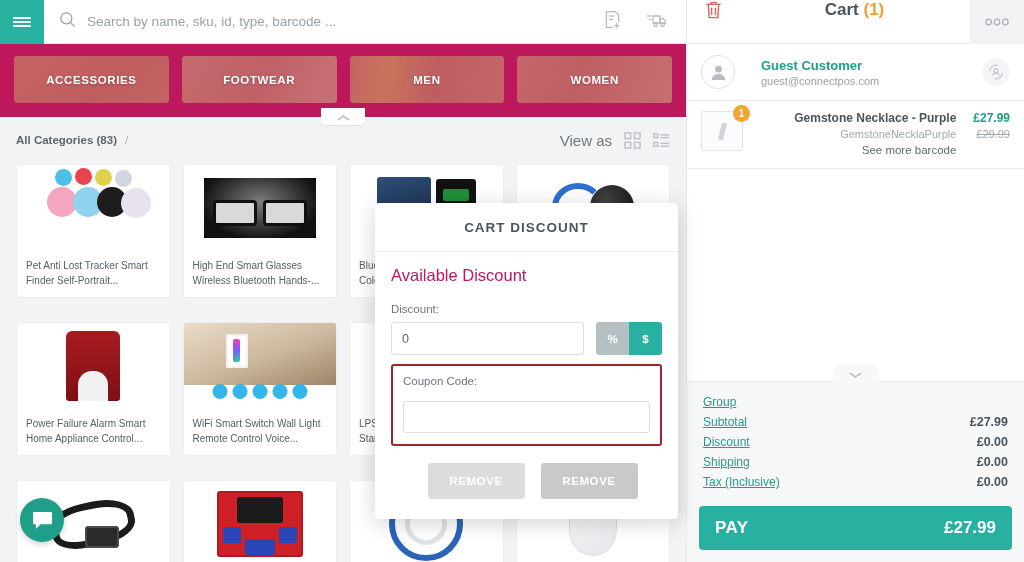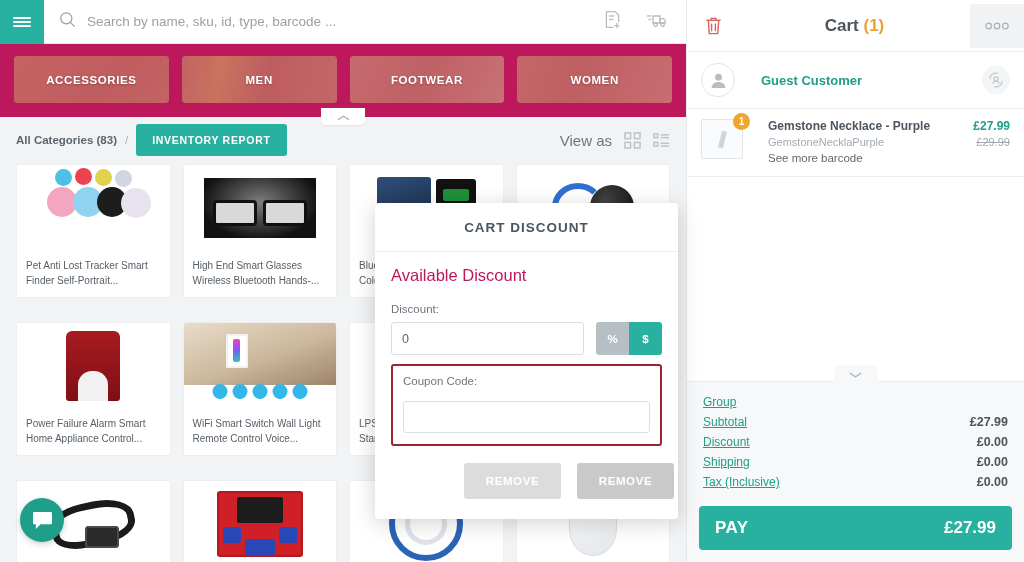--- a/index.html
+++ b/index.html
@@ -134,31 +134,31 @@
   .toggle { display: flex; border-radius: 3px; overflow: hidden; height: 33px; }
   .tg { width: 33px; display: flex; align-items: center; justify-content: center;
         font-size: 11.5px; font-weight: bold; color: #fff; cursor: pointer; }
   .tg.off { background: #b6bfc4; }
   .tg.on { background: #28b0a0; }
   .coupon-box { border: 2px solid #9c2430; border-radius: 3px; padding: 9px 10px 11px 10px;
                 margin-top: 9px; }
   .coupon-input { width: 100%; height: 32px; border: 1px solid #dcdfe2; border-radius: 3px;
                   padding: 0 10px; font-size: 12.5px; outline: none; margin-top: 7px;
                   font-family: "Liberation Sans", sans-serif; }
-  .modal-actions { display: flex; justify-content: flex-end; gap: 16px; padding: 17px 4px 20px 16px; }
+  .modal-actions { display: flex; justify-content: center; gap: 16px; padding: 17px 4px 20px 16px; }
   .m-btn { border: none; border-radius: 3px; color: #fff; font-size: 11.5px; font-weight: bold;
            letter-spacing: .6px; padding: 12px 0; width: 97px; cursor: pointer;
            font-family: "Liberation Sans", sans-serif; }
   .m-btn.remove { background: #dcdcdc; }
   .m-btn.apply { background: #c9c9c9; }
 
   
   .cart { width: 338px; height: 562px; background: #fff; border-left: 1px solid #e6e8ea;
           display: flex; flex-direction: column; position: relative; }
-  .cart-head { height: 52px; display: flex; align-items: center; border-bottom: 1px solid #ebedef; }
+  .cart-head { height: 44px; display: flex; align-items: flex-start; border-bottom: 1px solid #ebedef; }
   .trash { width: 52px; display: flex; align-items: center; justify-content: center; cursor: pointer; }
   .cart-title { flex: 1; text-align: center; font-size: 17px; font-weight: bold; color: #4c555d; }
   .cart-title .count { color: #f0a030; }
   .cart-more { width: 54px; height: 44px; background: #f1f2f3; display: flex; align-items: center;
                justify-content: center; cursor: pointer; letter-spacing: 2px; color: #a9b0b6;
                font-size: 13px; }
 
   .cust-row { display: flex; align-items: center; padding: 11px 14px; border-bottom: 1px solid #ebedef; }
   .avatar { width: 34px; height: 34px; border-radius: 50%; border: 1px solid #e0e3e6;
             display: flex; align-items: center; justify-content: center; flex: 0 0 34px; }
@@ -170,21 +170,21 @@
 
   .line-item { display: flex; padding: 10px 14px 12px 14px; border-bottom: 1px solid #ebedef; }
   .li-thumb { position: relative; width: 42px; height: 40px; flex: 0 0 42px; }
   .li-thumb .box { width: 42px; height: 40px; border: 1px solid #e3e6e9; border-radius: 2px;
                    background: #fafbfc; display: flex; align-items: center; justify-content: center; }
   .li-thumb .box i { width: 5px; height: 17px; background: #cfd4d8; display: block; border-radius: 1px;
                      transform: rotate(14deg); }
   .qty-badge { position: absolute; top: -6px; right: -7px; width: 17px; height: 17px;
                border-radius: 50%; background: #f0a62c; color: #fff; font-size: 10px;
                display: flex; align-items: center; justify-content: center; font-weight: bold; }
-  .li-info { flex: 1; margin-left: 25px; }
+  .li-info { flex: 1; margin-left: 25px; text-align: right; }
   .li-name { font-size: 12px; font-weight: bold; color: #4c555d; }
   .li-sku { font-size: 11px; color: #a2a9af; margin-top: 3px; }
   .li-more { font-size: 11.5px; color: #5f6870; margin-top: 4px; cursor: pointer; }
   .li-price { text-align: right; padding-left: 8px; }
   .li-new { font-size: 12px; font-weight: bold; color: #1f9e89; }
   .li-old { font-size: 11px; color: #a2a9af; text-decoration: line-through; margin-top: 3px; margin-left: 12px; }
 
   .cart-spacer { flex: 1; }
 
   .totals-wrap { position: relative; background: #f7f8f9; border-top: 1px solid #e9ebed; }
@@ -248,48 +248,47 @@
       </div>
     </div>
 
     <div class="cat-row">
       <div class="cat">
         <div class="bg bg-accessories"></div>
         <div class="tint"></div>
         <div class="lbl">ACCESSORIES</div>
       </div>
       <div class="cat">
+        <div class="bg bg-footwear"></div>
+        <div class="tint"></div>
+        <div class="lbl">FOOTWEAR</div>
+      </div>
+      <div class="cat">
         <div class="bg bg-men"></div>
         <div class="tint"></div>
         <div class="lbl">MEN</div>
-      </div>
-      <div class="cat">
-        <div class="bg bg-footwear"></div>
-        <div class="tint"></div>
-        <div class="lbl">FOOTWEAR</div>
       </div>
       <div class="cat">
         <div class="bg bg-women"></div>
         <div class="tint"></div>
         <div class="lbl">WOMEN</div>
       </div>
     </div>
 
     <div class="collapse-tab">
       <span>
         <svg width="13" height="8" viewBox="0 0 14 8" fill="none" stroke="#b4bac0" stroke-width="1.6">
           <polyline points="1,6 7,2 13,6"></polyline>
         </svg>
       </span>
     </div>
 
     <div class="crumbbar">
       <span class="crumb-txt">All Categories (83)</span>
       <span class="crumb-sep">/</span>
-      <button class="inv-btn">INVENTORY REPORT</button>
       <div class="viewas">
         <span class="viewas-lbl">View as</span>
         <span class="vicon">
           <svg width="17" height="17" viewBox="0 0 18 18" fill="none" stroke="#8d949a" stroke-width="1.6">
             <rect x="1" y="1" width="6" height="6"></rect>
               <rect x="11" y="1" width="6" height="6"></rect>
             <rect x="1" y="11" width="6" height="6"></rect>
               <rect x="11" y="11" width="6" height="6"></rect>
           </svg>
         </span>
@@ -490,20 +489,21 @@
 
     <div class="cust-row">
       <div class="avatar">
         <svg width="19" height="19" viewBox="0 0 20 20" fill="#b7bdc3">
           <circle cx="10" cy="6.5" r="3.6"></circle>
           <path d="M2.8 18c0-4 3.2-6.3 7.2-6.3s7.2 2.3 7.2 6.3z"></path>
         </svg>
       </div>
       <div class="cust-info">
         <div class="cust-name">Guest Customer</div>
+        <div class="cust-mail">guest@connectpos.com</div>
       </div>
       <div class="cust-switch">
         <svg width="18" height="18" viewBox="0 0 20 20" fill="none" stroke="#c3c9ce" stroke-width="1.3">
           <circle cx="10" cy="8.5" r="2.3"></circle>
           <path d="M6.2 14c.6-1.9 2-2.8 3.8-2.8s3.2.9 3.8 2.8"></path>
           <path d="M3 9a7 7 0 019-6.3M17 11a7 7 0 01-9 6.3"></path>
         </svg>
       </div>
     </div>
 

